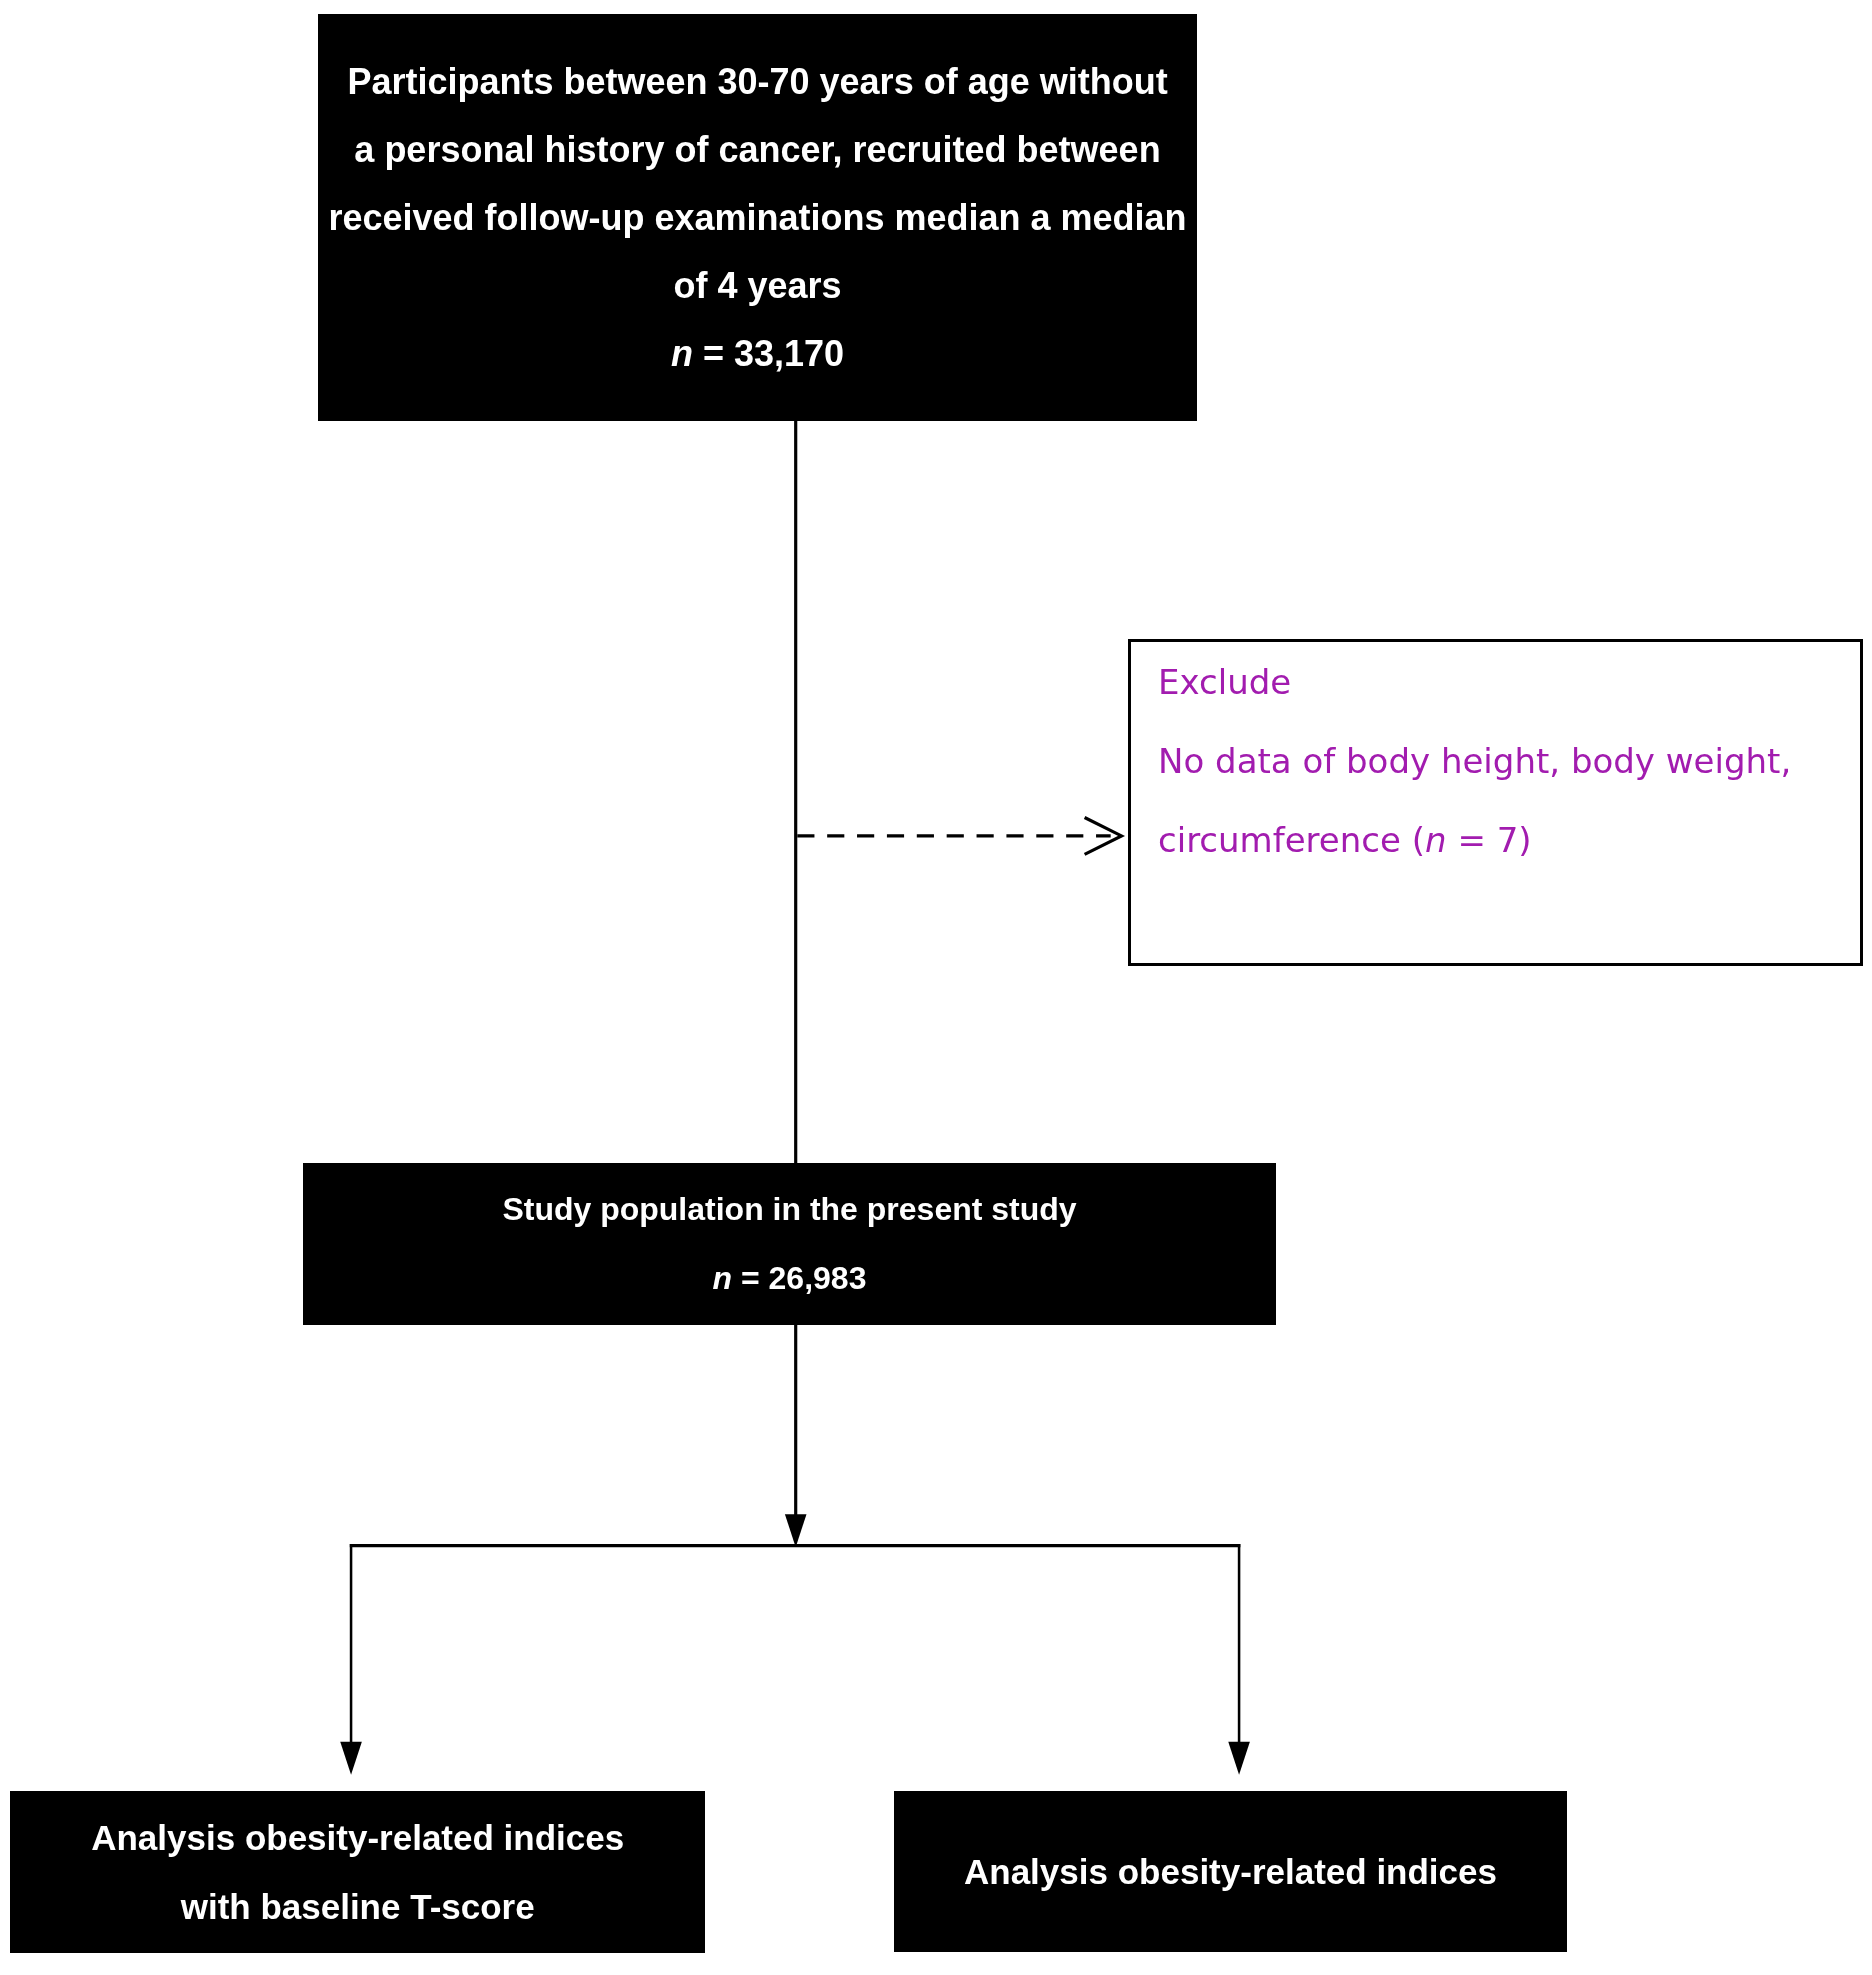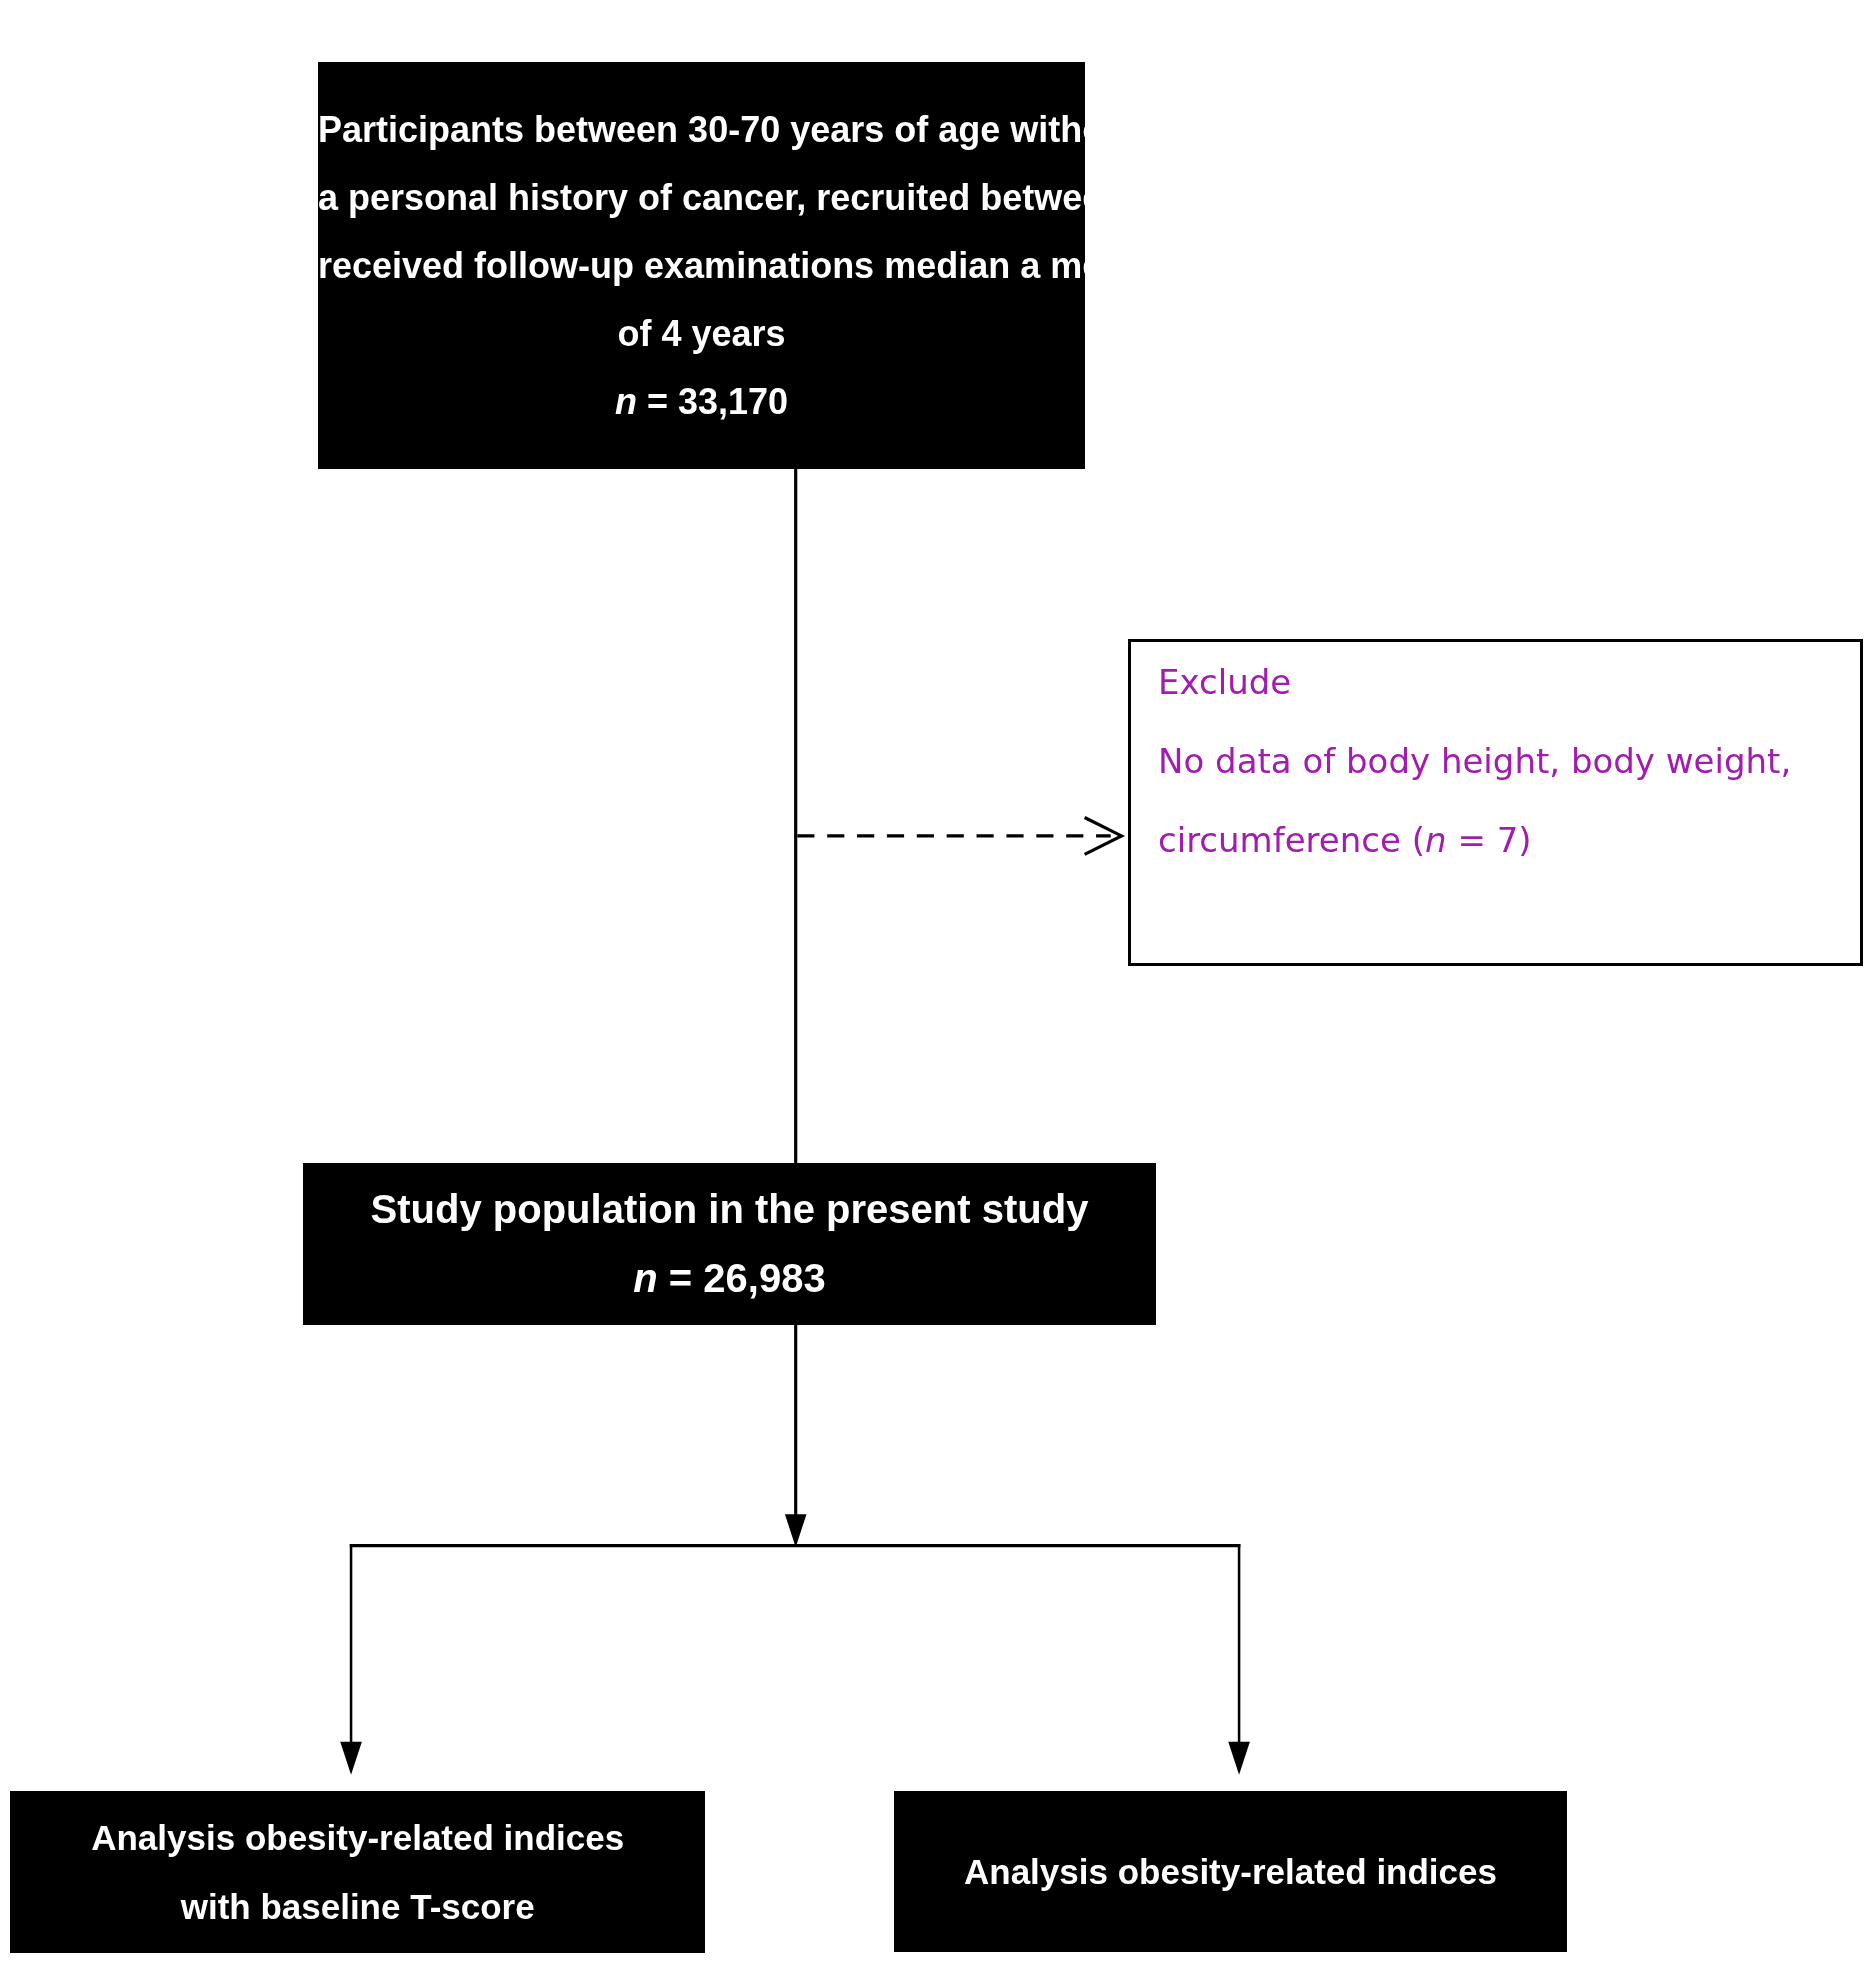--- a/index.html
+++ b/index.html
@@ -16,22 +16,22 @@
     position:absolute;
     background:#000000;
     color:#ffffff;
     font-weight:bold;
     text-align:center;
     display:flex; flex-direction:column; justify-content:center;
     z-index:2;
   }
   .blackbox .ln { white-space:nowrap; }
 
-  #top-box    { left:318px;  top:14px;   width:767px; height:407px; font-size:36px; line-height:68px;margin-top:48px; }
-  #study-box  { left:303px;  top:1163px; width:853px; height:162px; font-size:40px; line-height:69px; }
+  #top-box    { left:318px;  top:14px;   width:879px; height:407px; font-size:36px; line-height:68px; }
+  #study-box  { left:303px;  top:1163px; width:973px; height:162px; font-size:32px; line-height:69px; }
   #left-box   { left:10.2px;   top:1791px; width:695px; height:162px; font-size:35px; line-height:69px; }
   #right-box  { left:894px; top:1791px; width:673px; height:161px; font-size:35px; line-height:69px; }
 
   #exclude-box {
     position:absolute;
     left:1128px; top:639px; width:735px; height:327px;
     box-sizing:border-box;
     border:3.2px solid #000000;
     background:#ffffff;
     color:#a21caf;

